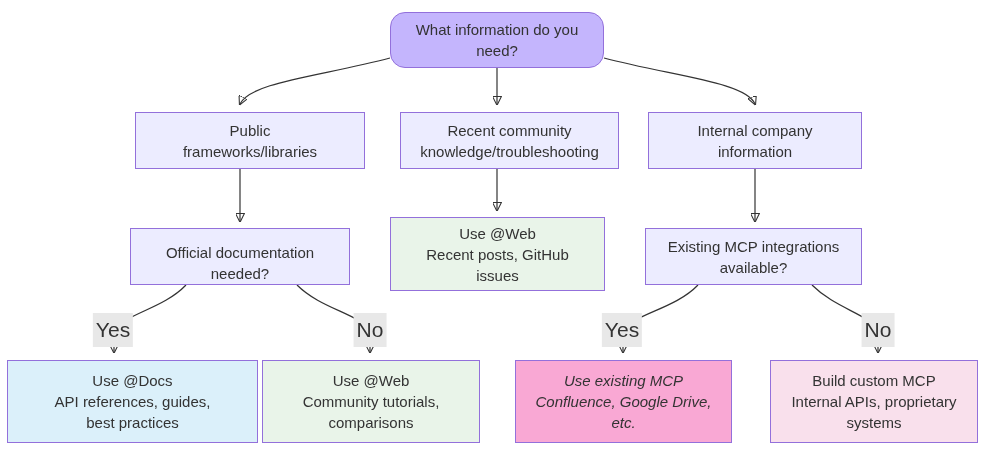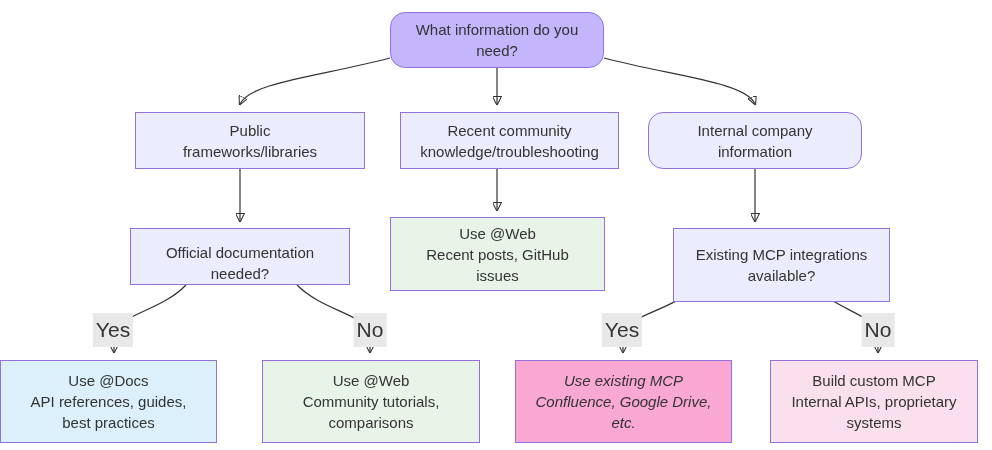--- a/index.html
+++ b/index.html
@@ -44,22 +44,22 @@
     line-height: 18px;
     padding: 8px 3px;
   }
   
   #n-root        { left: 390px; top: 12px;  width: 214px; height: 56px; }
   #n-public      { left: 135px; top: 112px; width: 230px; height: 57px; }
   #n-community   { left: 388px; top: 112px; width: 219px; height: 57px; }
   #n-internal    { left: 648px; top: 112px; width: 214px; height: 57px; }
   #n-officialdoc { left: 130px; top: 228px; width: 220px; height: 57px; align-items: flex-end; }
   #n-usewebrec   { left: 390px; top: 217px; width: 215px; height: 74px; }
-  #n-existingmcp { left: 645px; top: 228px; width: 217px; height: 74px; margin-left: 28px; }
-  #n-usedocs     { left: 0;   top: 360px; width: 217px; height: 83px; justify-content: center; }
+  #n-existingmcp { left: 645px; top: 228px; width: 217px; height: 57px; }
+  #n-usedocs     { left: 7px;   top: 360px; width: 251px; height: 83px; justify-content: center; }
   #n-usewebcomm  { left: 262px; top: 360px; width: 218px; height: 83px; }
   #n-useexisting { left: 515px; top: 360px; width: 217px; height: 83px; }
   #n-buildcustom { left: 770px; top: 360px; width: 208px; height: 83px; }
   
   #el-yes1 { left: 113px; top: 330px; }
   #el-no1  { left: 370px; top: 330px; }
   #el-yes2 { left: 622px; top: 330px; }
   #el-no2  { left: 878px; top: 330px; }
 </style>
 </head>
@@ -93,21 +93,21 @@
   <div class="node" id="n-public" style="background: rgb(236, 236, 255);">
     <span class="node-text">Public
 frameworks/libraries</span>
   </div>
 
   <div class="node" id="n-community" style="background: rgb(236, 236, 255); margin-left: 12px;">
     <span class="node-text">Recent community
 knowledge/troubleshooting</span>
   </div>
 
-  <div class="node" id="n-internal" style="background: rgb(236, 236, 255); border-radius: 15px;">
+  <div class="node" id="n-internal" style="background: rgb(236, 236, 255);">
     <span class="node-text">Internal company
 information</span>
   </div>
 
   <div class="node" id="n-officialdoc" style="background: rgb(236, 236, 255);">
     <span class="node-text">Official documentation
 needed?</span>
   </div>
 
   <div class="node" id="n-usewebrec" style="background: rgb(233, 244, 233);">

